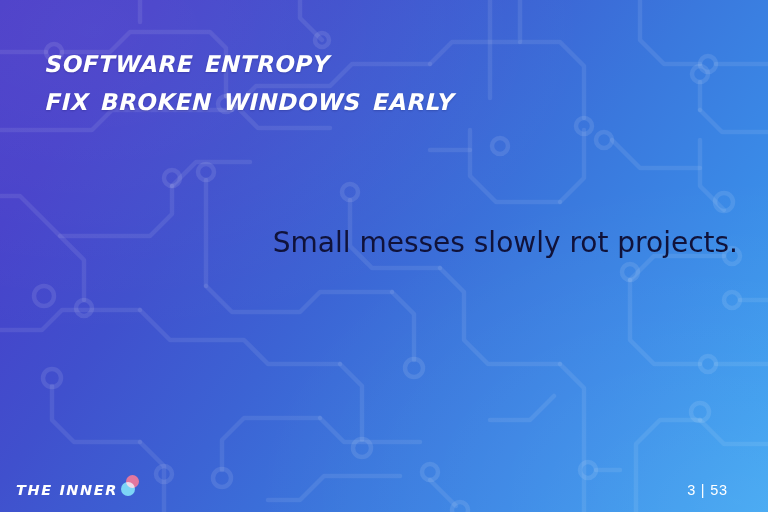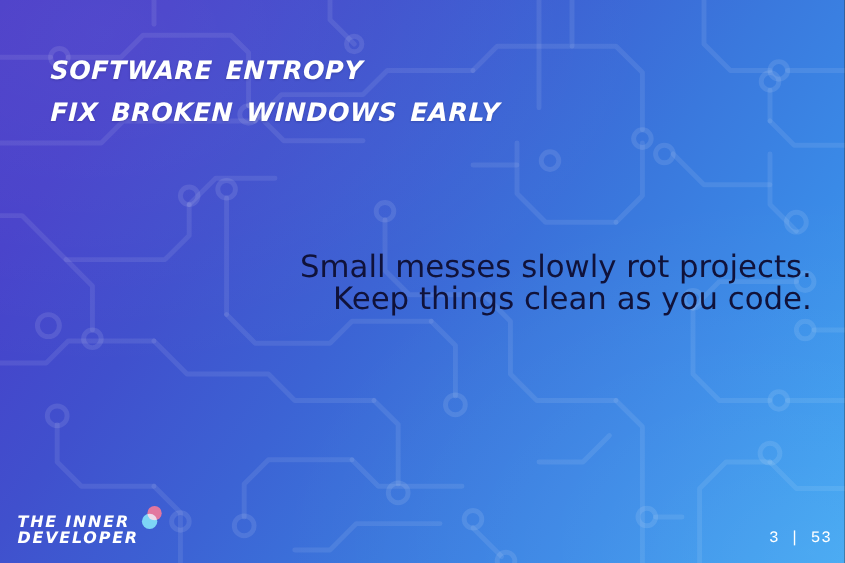--- a/index.html
+++ b/index.html
@@ -101,21 +101,21 @@
   
   #logo {
     position: absolute;
     left: 16px;
     bottom: 14px;
     display: flex;
     align-items: flex-start;
   }
   #logo-text {
     display: flex;
-    flex-direction: column;
+    flex-direction: row;
     justify-content: center;
   }
   .logo-line {
     color: #ffffff;
     font-family: "DejaVu Sans", sans-serif;
     font-weight: 700;
     font-style: italic;
     font-size: 14.5px;
     line-height: 15px;
     letter-spacing: 1.6px;
@@ -147,24 +147,24 @@
     height: 14px;
     border-radius: 50%;
     background: #5fd6e8;
     opacity: 0.88;
     mix-blend-mode: screen;
   }
 
   
   #page-indicator {
     position: absolute;
-    right: 12px;
+    right: 40px;
     bottom: 14px;
     color: #ffffff;
-    font-family: Liberation Mono, monospace;
+    font-family: Liberation Sans, sans-serif;
     font-size: 14.5px;
     letter-spacing: 0.8px;
     white-space: nowrap;
   }
 </style>
 </head>
 <body>
 
 <div id="slide">
 
@@ -256,27 +256,25 @@
 
   <div id="vignette"></div>
 
   <div id="title-block">
     <div class="title-line">Software Entropy</div>
     <div class="title-line">Fix Broken Windows Early</div>
   </div>
 
   <div id="body-block">
     <div class="body-line">Small messes slowly rot projects.</div>
-    <div class="body-line">Keep things clean as you code.</div>
   </div>
 
   <div id="logo">
     <div id="logo-text">
       <span class="logo-line">THE INNER</span>
-      <span class="logo-line">DEVELOPER</span>
     </div>
     <div id="logo-mark">
       <span class="dot-a"></span>
       <span class="dot-b"></span>
     </div>
   </div>
 
   <div id="page-indicator">3 | 53</div>
 
 </div>

